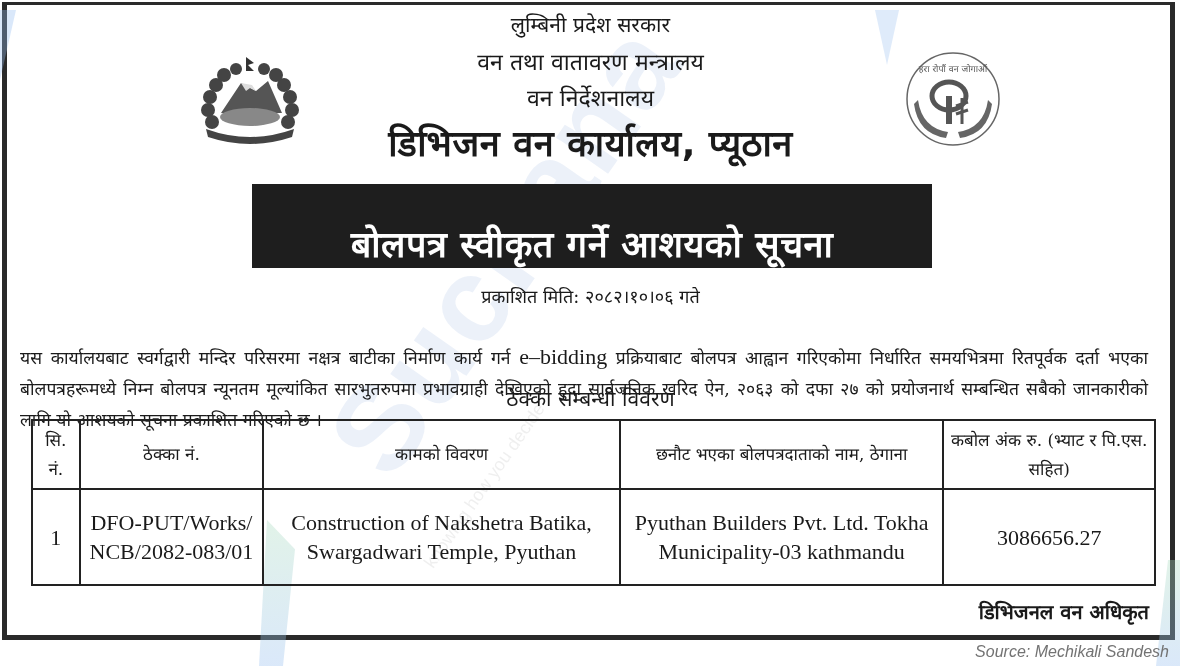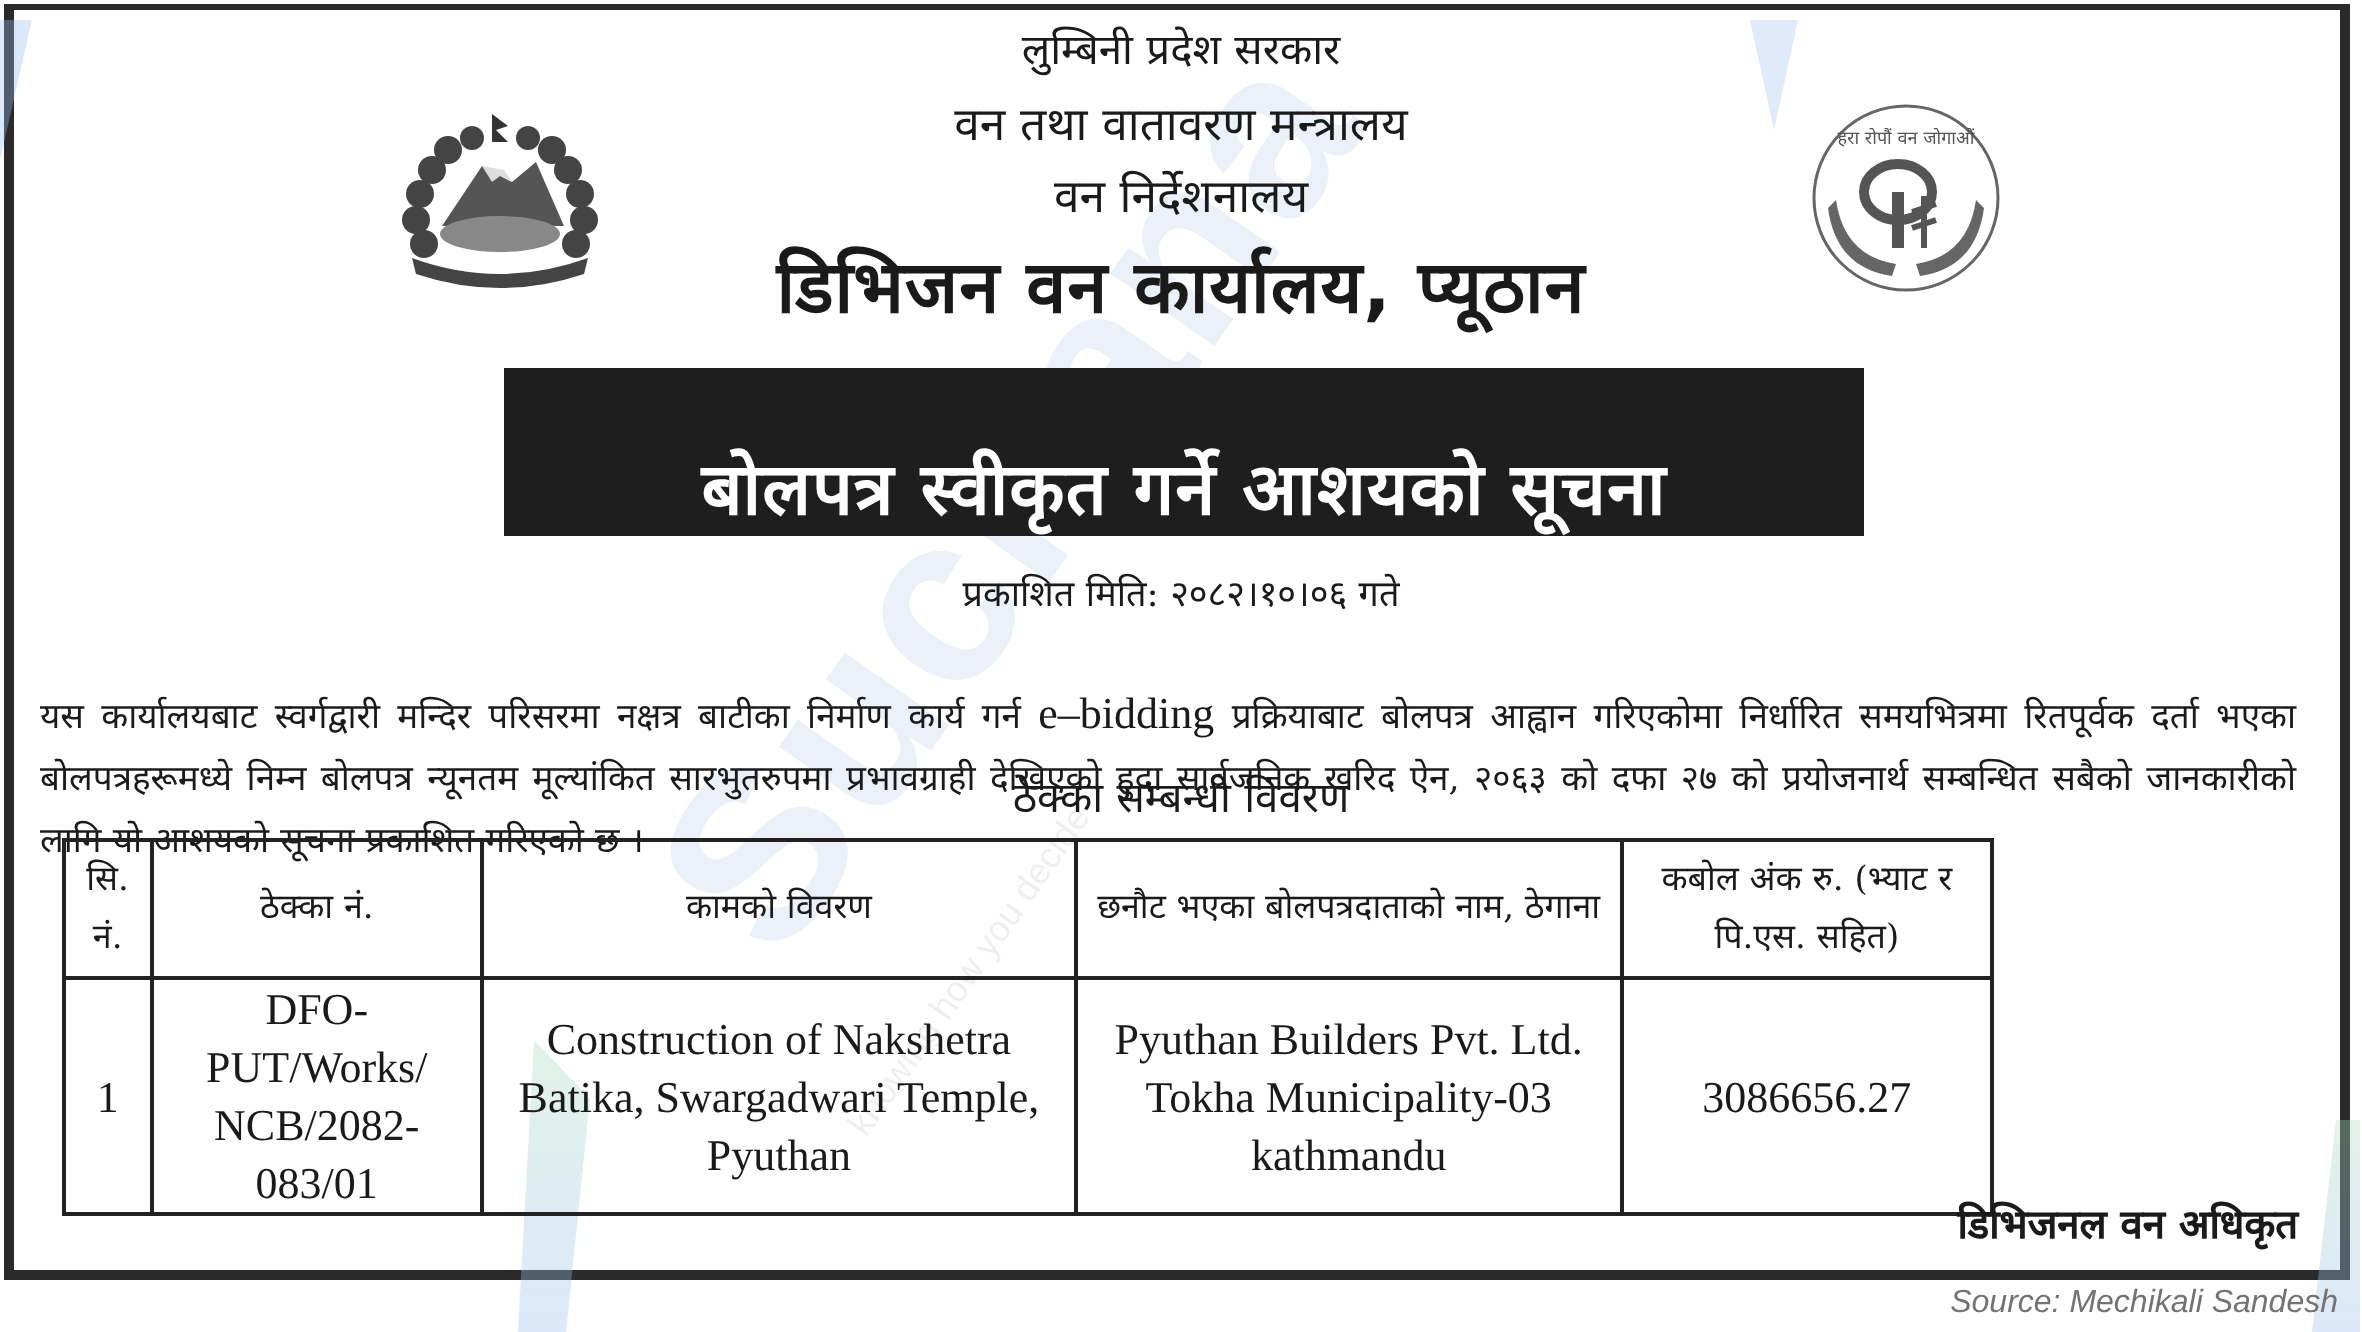--- a/index.html
+++ b/index.html
@@ -56,21 +56,21 @@
     position: absolute; left: 20px; top: 293px; width: 1128px;
     font-family: "DejaVu Serif", serif; font-size: 17.5px; line-height: 31px; text-align: justify;
     text-align-last: left;
     margin-top: 48px;
   }
   .body-text .latin { font-family: "Liberation Serif", serif; font-size: 22px; }
 
   .table-caption { top: 384px; font-size: 21px; }
 
   table.contract {
-    position: absolute; left: 31px; top: 419px; width: 966px; border-collapse: collapse;
+    position: absolute; left: 31px; top: 419px; width: 1125px; border-collapse: collapse;
   }
   table.contract th, table.contract td {
     border: 2px solid #222; text-align: center; vertical-align: middle; padding: 0 6px;
   }
   table.contract th {
     height: 67px; font-family: "DejaVu Serif", serif; font-weight: normal; font-size: 17px; line-height: 29px;
   }
   table.contract td {
     height: 94px; font-family: "Liberation Serif", serif; font-size: 22px; line-height: 29px;
   }

